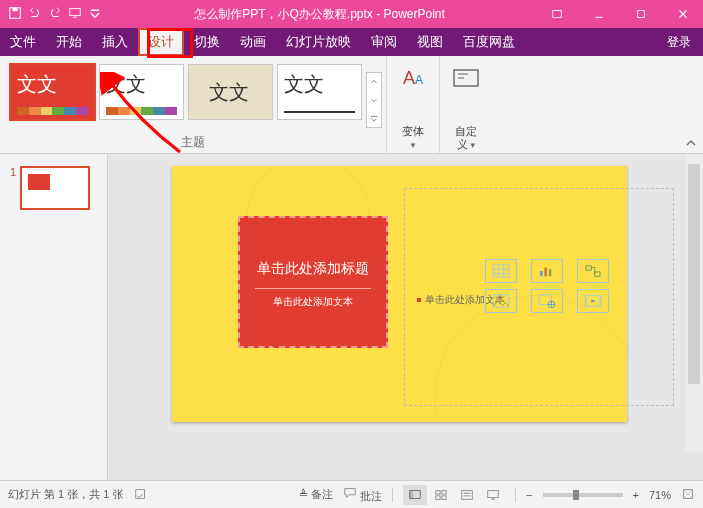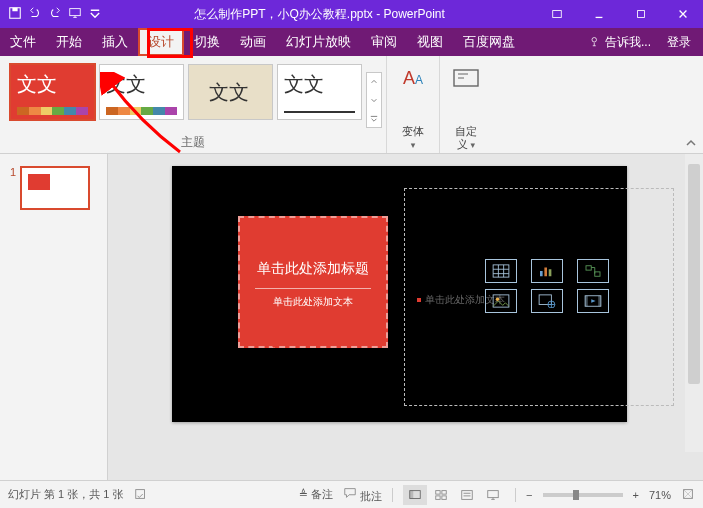--- a/index.html
+++ b/index.html
@@ -1,19 +1,19 @@
 <!DOCTYPE html>
 <html><head>
 <meta charset="utf-8">
 <style>
 * { margin:0; padding:0; box-sizing:border-box; font-family:"Microsoft YaHei",sans-serif; }
 body { width:703px; height:508px; background:#fff; overflow:hidden; position:relative; }
 
 
-.titlebar { height:28px; background:#6d28d9; color:#fff; display:flex; align-items:center; font-size:12px; }
+.titlebar { height:28px; background:#ec4899; color:#fff; display:flex; align-items:center; font-size:12px; }
 .titlebar .qat { display:flex; gap:6px; padding-left:8px; align-items:center; }
 .titlebar .qat svg { width:14px; height:14px; }
 .titlebar .doc-title { flex:1; text-align:center; font-size:12px; }
 .titlebar .winctrl { display:flex; gap:2px; align-items:center; }
 .titlebar .winctrl .btn { width:40px; height:28px; display:flex; align-items:center; justify-content:center; }
 .titlebar .winctrl svg { width:12px; height:12px; }
 
 
 .ribbon-tabs { height:28px; background:#701a75; display:flex; align-items:stretch; color:#fff; font-size:13px; }
 .ribbon-tabs .tab { padding:0 10px; display:flex; align-items:center; cursor:pointer; }
@@ -47,21 +47,21 @@
 
 
 .workarea { display:flex; height:326px; background:#e6e6e6; }
 .thumbs-pane { width:108px; background:#f3f3f3; border-right:1px solid #d0d0d0; padding-top:12px; }
 .slide-thumb-row { display:flex; gap:4px; padding-left:10px; }
 .slide-num { font-size:11px; color:#b7472a; }
 .slide-thumb { width:70px; height:44px; background:#fff; border:2px solid #d94a2e; position:relative; }
 .slide-thumb .mini { position:absolute; left:6px; top:6px; width:22px; height:16px; background:#e03c31; }
 
 .slide-area { flex:1; position:relative; overflow:hidden; }
-.slide-canvas { position:absolute; left:64px; top:12px; width:455px; height:256px; background:#000000; box-shadow:0 1px 3px rgba(0,0,0,.3); padding:12px; }
+.slide-canvas { position:absolute; left:64px; top:12px; width:455px; height:256px; background:#fde047; box-shadow:0 1px 3px rgba(0,0,0,.3); padding:12px; }
 .slide-canvas::before { content:""; position:absolute; inset:0; background:
   radial-gradient(circle at 30% 20%, transparent 60px, rgba(0,0,0,.04) 61px, transparent 62px),
   radial-gradient(circle at 80% 90%, transparent 100px, rgba(0,0,0,.04) 101px, transparent 102px);
   pointer-events:none; }
 
 .title-box { width:150px; height:132px; background:#e03c31; color:#fff; border:2px dashed rgba(255,255,255,.5); display:flex; flex-direction:column; align-items:center; justify-content:center; position:absolute; left:66px; top:50px; }
 .title-box .t1 { font-size:14px; padding:4px 14px; text-align:center; }
 .title-box .t2 { font-size:10px; padding-top:6px; border-top:1px solid rgba(255,255,255,.6); margin-top:6px; width:80%; text-align:center; }
 .title-box::after { content:""; position:absolute; bottom:-6px; left:30px; border:4px solid transparent; border-top-color:#e03c31; }
 
@@ -148,27 +148,20 @@
   <div class="tab">插入</div>
   <div class="tab active">设计</div>
   <div class="tab">切换</div>
   <div class="tab">动画</div>
   <div class="tab">幻灯片放映</div>
   <div class="tab">审阅</div>
   <div class="tab">视图</div>
   <div class="tab">百度网盘</div>
   <div class="spacer"></div>
   <div class="right">
-    <div class="seg">
-      <svg width="12" height="12" viewBox="0 0 16 16">
-          <circle cx="7" cy="5" r="3" fill="none" stroke="#fff"></circle>
-          <path d="M7 9v4M5 13h4" stroke="#fff"></path>
-        </svg>
-      <span>告诉我...</span>
-    </div>
     <div class="seg">登录</div>
   </div>
 </div>
 
 <div class="anno-box"></div>
 
 <div class="ribbon">
   <div style="position:relative;">
     <div class="theme-gallery">
       <div class="theme-thumb selected sel-red">

